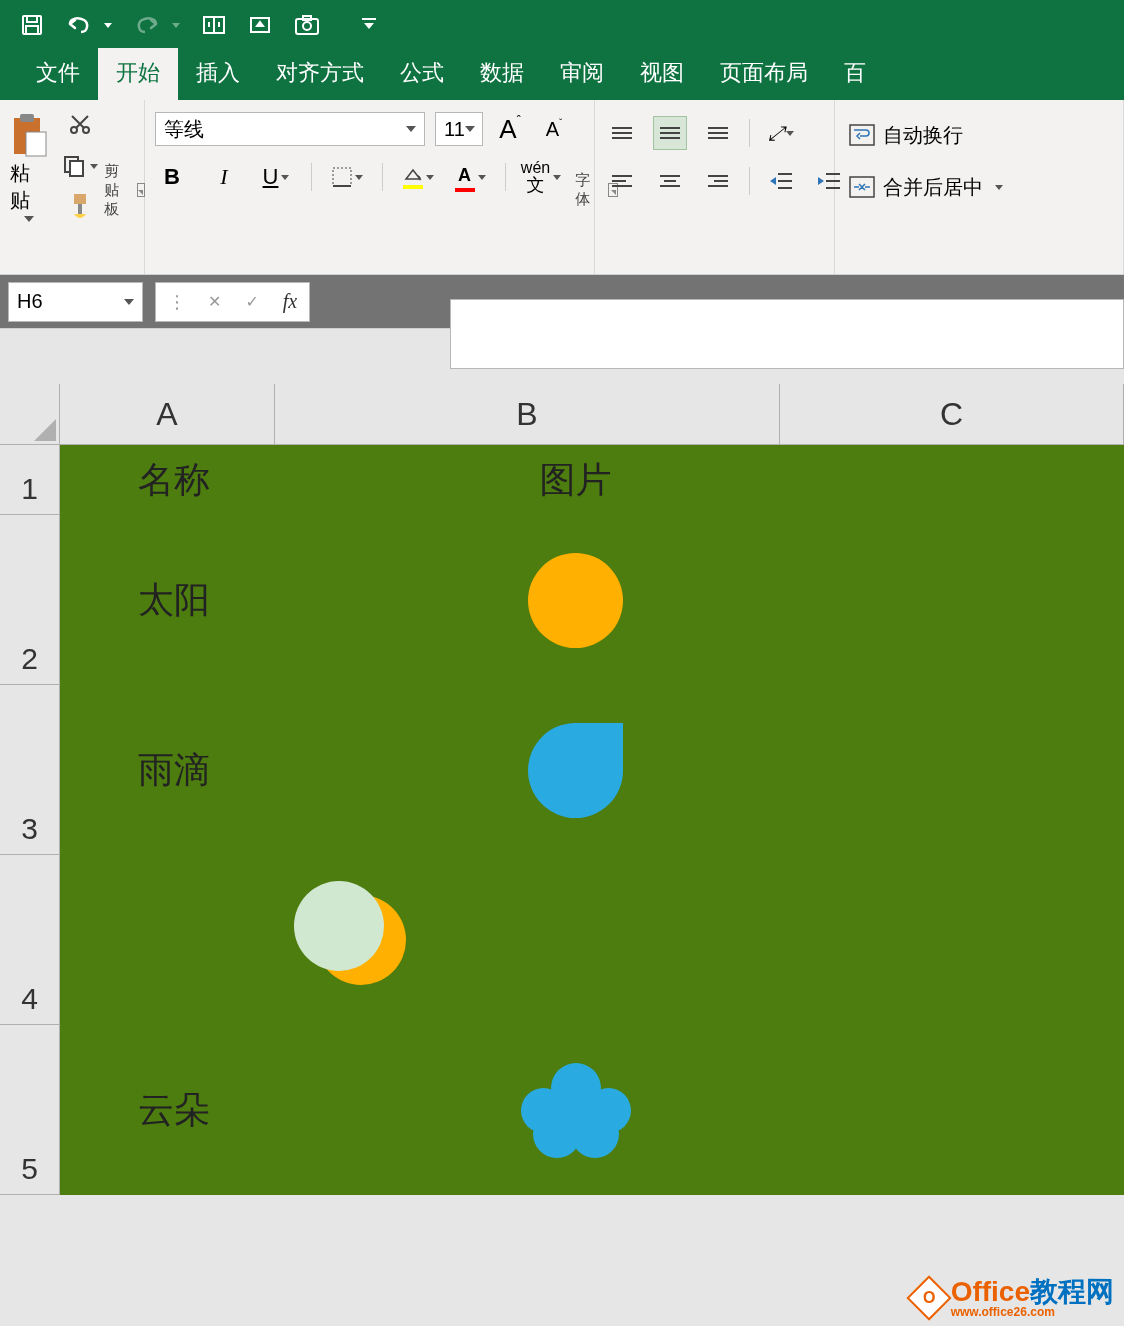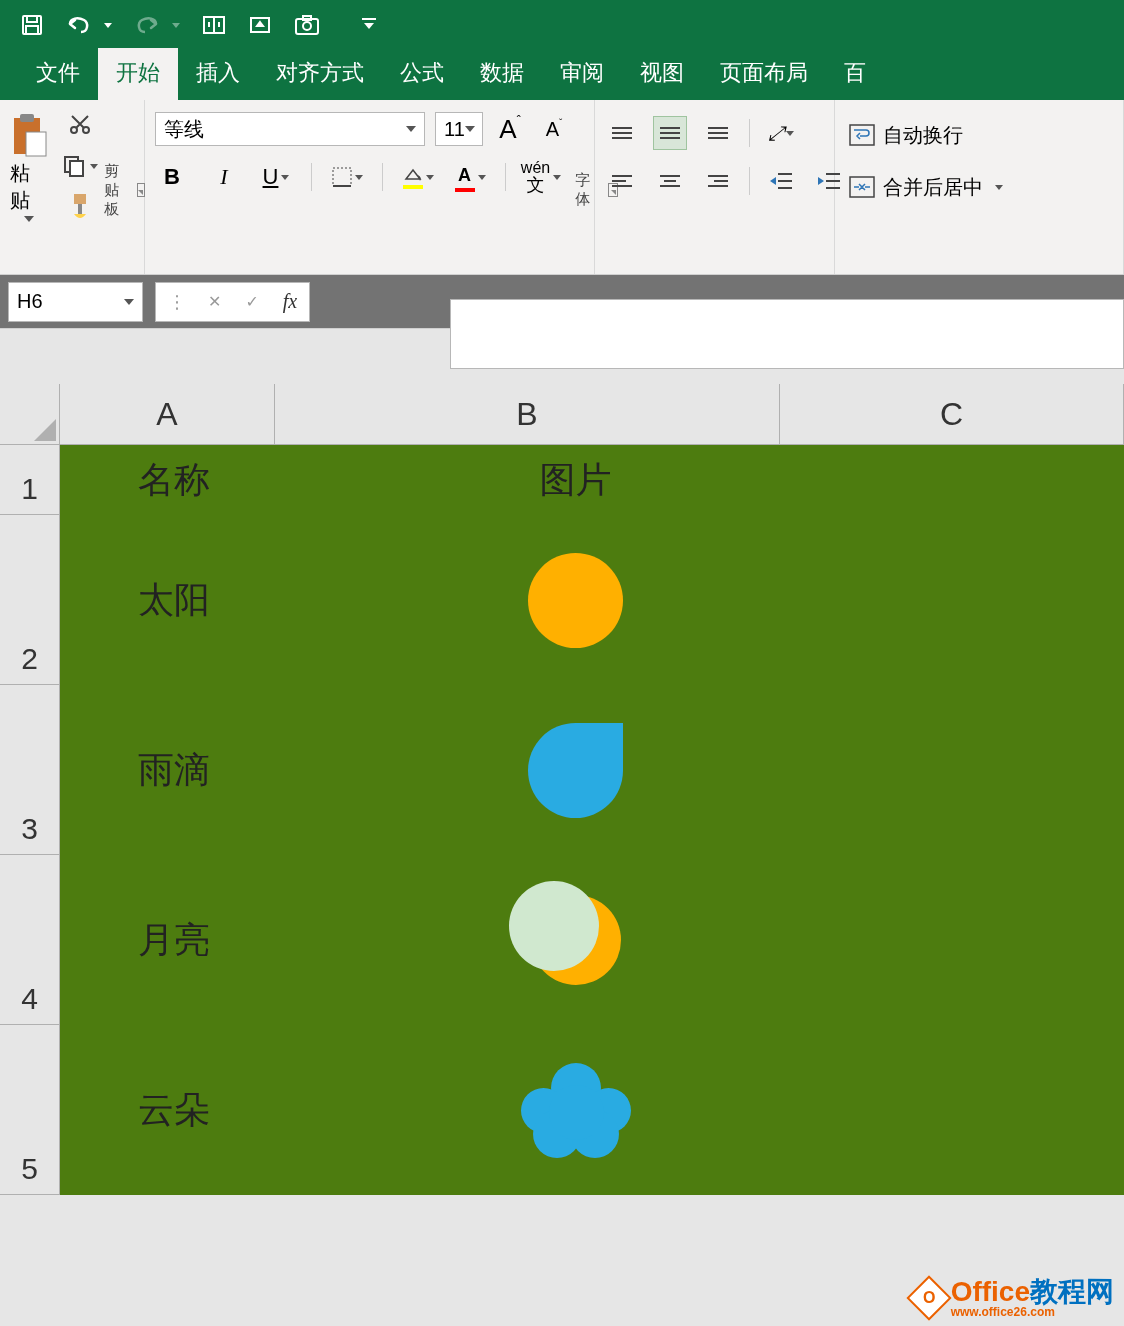--- a/index.html
+++ b/index.html
@@ -411,21 +411,20 @@
         <div class="cell cC"></div>
       </div>
       <div class="crow r3">
         <div class="cell cA">雨滴</div>
         <div class="cell cB">
             <div class="shape-drop"></div>
           </div>
         <div class="cell cC"></div>
       </div>
       <div class="crow r4">
-        <div class="cell cA">月亮</div>
         <div class="cell cB">
             <div class="shape-moon"></div>
           </div>
         <div class="cell cC"></div>
       </div>
       <div class="crow r5">
         <div class="cell cA">云朵</div>
         <div class="cell cB">
             <div class="shape-cloud">
               <span class="c1"></span>

